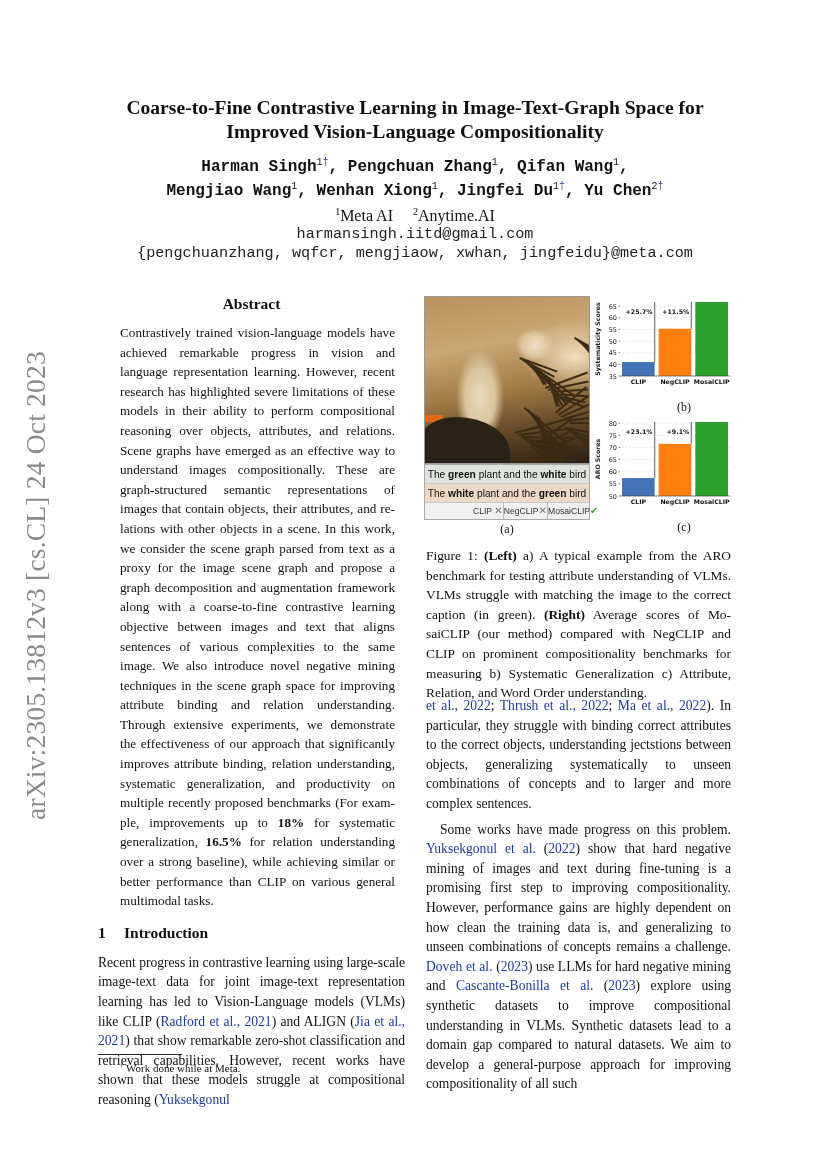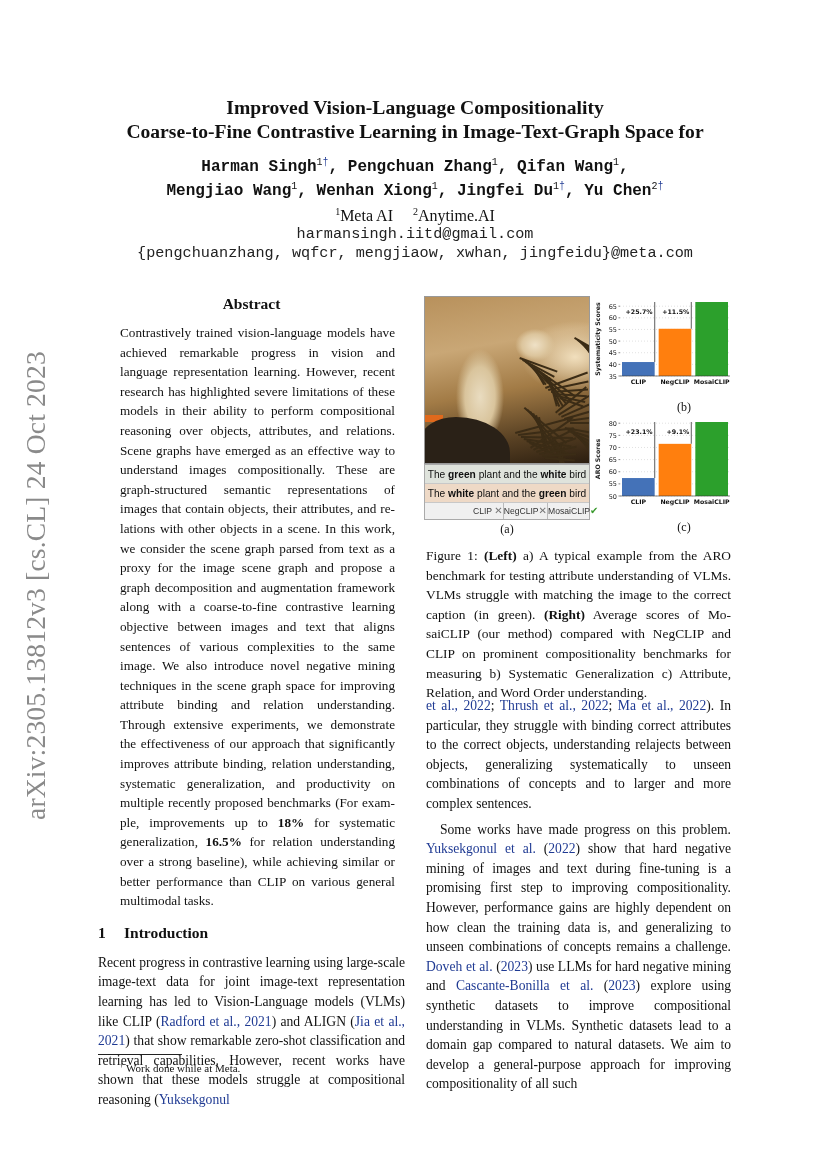--- a/index.html
+++ b/index.html
@@ -75,22 +75,22 @@
 
   .fig-caption { position: absolute; left: 426px; top: 546px; width: 305px; font-size: 13.4px; line-height: 19.6px; text-align: justify; }
 </style>
 </head>
 <body>
 
 <div class="arxiv-stamp">arXiv:2305.13812v3  [cs.CL]  24 Oct 2023</div>
 
 <div class="header">
   <div class="title">
+    <div>Coarse-to-Fine Contrastive Learning in Image-Text-Graph Space for</div>
     <div>Improved Vision-Language Compositionality</div>
-    <div>Coarse-to-Fine Contrastive Learning in Image-Text-Graph Space for</div>
   </div>
   <div class="authors">
     <div id="authors1"><span>Harman Singh</span><sup>1<span class="dagger">†</span></sup><span>, </span><span>Pengchuan Zhang</span><sup>1</sup><span>, </span><span>Qifan Wang</span><sup>1</sup><span>,</span></div>
     <div id="authors2"><span>Mengjiao Wang</span><sup>1</sup><span>, </span><span>Wenhan Xiong</span><sup>1</sup><span>, </span><span>Jingfei Du</span><sup>1<span class="dagger">†</span></sup><span>, </span><span>Yu Chen</span><sup>2<span class="dagger">†</span></sup></div>
   </div>
   <div class="affil">
     <sup>1</sup><span>Meta AI</span><span class="gap"></span><sup>2</sup><span>Anytime.AI</span>
   </div>
   <div class="email">harmansingh.iitd@gmail.com</div>
   <div class="email">{pengchuanzhang, wqfcr, mengjiaow, xwhan, jingfeidu}@meta.com</div>
@@ -261,15 +261,15 @@
         <text x="95.33333333333331" y="14" text-anchor="end" font-size="6.3" font-weight="bold" fill="#111">+9.1%</text>
         <line x1="26" x2="136" y1="76" y2="76" stroke="#333" stroke-width="0.6"></line>
       </svg>
   </div>
   <div class="sub-label" style="left:220px; top:224px; width:80px;">(c)</div>
 </div>
 
 <div class="fig-caption"><span>Figure 1: </span><b>(Left)</b><span> a) A typical example from the ARO benchmark for testing attribute understanding of VLMs. VLMs struggle with matching the image to the cor­rect caption (in green). </span><b>(Right)</b><span> Average scores of Mo­saiCLIP (our method) compared with NegCLIP and CLIP on prominent compositionality benchmarks for measuring b) Systematic Generalization c) Attribute, Relation, and Word Order understanding.</span></div>
 
 <div class="col col-right">
-  <p><a class="cite">et al., 2022</a><span>; </span><a class="cite">Thrush et al., 2022</a><span>; </span><a class="cite">Ma et al., 2022</a><span>). In particular, they struggle with binding correct attributes to the correct objects, understanding rela­jects between objects, generalizing systematically to unseen combinations of concepts and to larger and more complex sentences.</span></p>
+  <p><a class="cite">et al., 2022</a><span>; </span><a class="cite">Thrush et al., 2022</a><span>; </span><a class="cite">Ma et al., 2022</a><span>). In particular, they struggle with binding correct attributes to the correct objects, understanding jects­tions between objects, generalizing systematically to unseen combinations of concepts and to larger and more complex sentences.</span></p>
   <p class="indent"><span>Some works have made progress on this problem. </span><a class="cite">Yuksekgonul et al.</a><span> (</span><a class="cite">2022</a><span>) show that hard negative mining of images and text during fine-tuning is a promising first step to improving compositionality. However, performance gains are highly dependent on how clean the training data is, and generaliz­ing to unseen combinations of concepts remains a challenge. </span><a class="cite">Doveh et al.</a><span> (</span><a class="cite">2023</a><span>) use LLMs for hard negative mining and </span><a class="cite">Cascante-Bonilla et al.</a><span> (</span><a class="cite">2023</a><span>) explore using synthetic datasets to improve compositional understanding in VLMs. Synthetic datasets lead to a domain gap compared to natural datasets. We aim to develop a general-purpose ap­proach for improving compositionality of all such</span></p>
 </div>
 
 </body></html>

